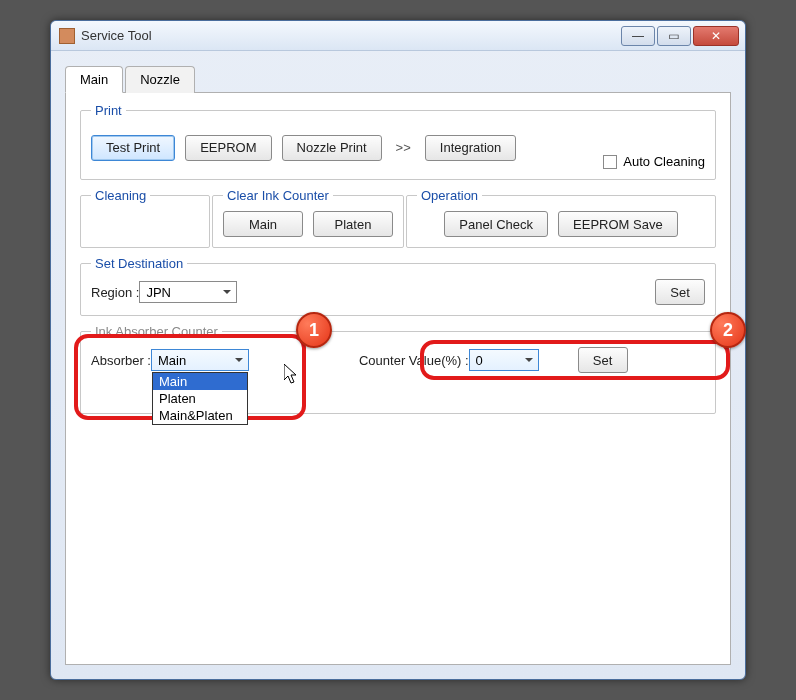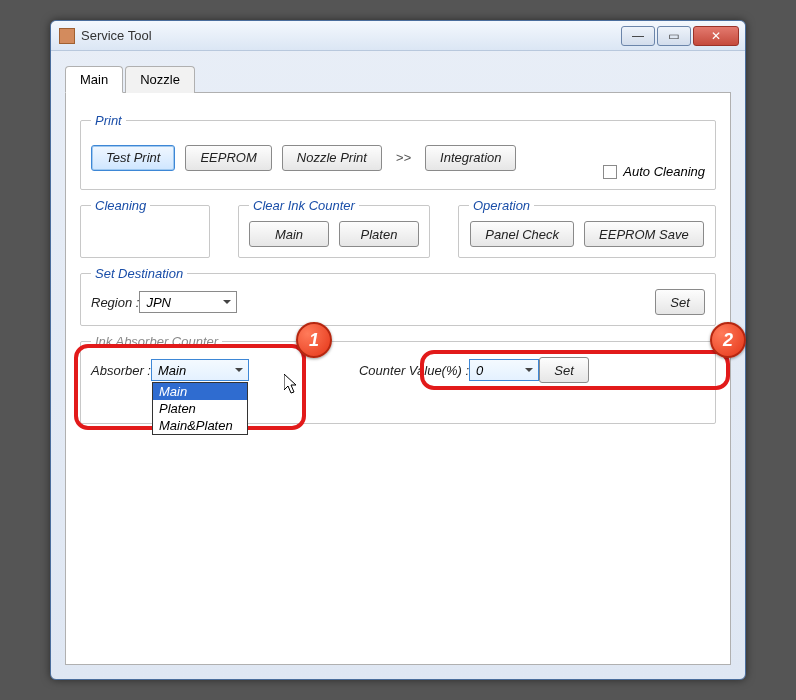--- a/index.html
+++ b/index.html
@@ -26,55 +26,55 @@
   }
   .winbtn.close { background:linear-gradient(#e37a6f,#c54a3c); color:#fff; width:46px; border-color:#9a3228; }
   .client { padding: 14px; height: calc(100% - 30px); position: relative; }
   .tabstrip { display:flex; border-bottom:1px solid #b0b0b0; margin-bottom:0; }
   .tab {
     padding:5px 14px; border:1px solid #b0b0b0; border-bottom:none;
     background:#f2f2f2; margin-right:2px; border-radius:4px 4px 0 0;
     position:relative; top:1px;
   }
   .tab.active { background:#fff; border-bottom:1px solid #fff; }
-  .tabpage { background:#fff; border:1px solid #b0b0b0; border-top:none; height:calc(100% - 28px); padding:20px 14px;font-style:italic; }
+  .tabpage { background:#fff; border:1px solid #b0b0b0; border-top:none; height:calc(100% - 28px); padding:10px 14px; }
   fieldset {
     border:1px solid #c8c8c8; border-radius:2px; margin:0 0 8px 0; padding:8px 10px 10px 10px;
   }
   legend { color:#1a4ea8; padding:0 4px; }
   .row { display:flex; align-items:center; gap:10px; flex-wrap:wrap;justify-content:center; }
   .btn {
     min-width:80px; height:26px; padding:0 14px;
     border:1px solid #8a8a8a; border-radius:3px;
     background:linear-gradient(#fdfdfd,#e6e6e6);
     display:inline-flex; align-items:center; justify-content:center;
     color:#222;
   }
   .btn.primary { border:1px solid #3d87d6; background:linear-gradient(#f0f7ff,#cfe6ff); box-shadow:0 0 0 1px #9fc8ef inset; }
   .arrow-sep { color:#555; padding:0 4px; }
   .checkbox { display:flex; align-items:center; gap:6px;margin-top:28px; }
   .checkbox .box {
     width:14px; height:14px; border:1px solid #8a8a8a; background:#fff;
   }
-  .groups-row { display:flex; gap:28px; }
+  .groups-row { display:flex; gap:2px; }
   .groups-row fieldset { flex:0 0 auto; }
   .label { color:#222; }
   .combo {
     position:relative; display:inline-flex; align-items:center;
     height:22px; border:1px solid #8a8a8a; background:#fff;
     min-width:98px; padding:0 20px 0 6px;
   }
   .combo.blue { border:1px solid #3d87d6; background:linear-gradient(#f4faff,#e4f1ff); }
   .combo::after {
     content:""; position:absolute; right:5px; top:50%;
     border:4px solid transparent; border-top-color:#444; transform:translateY(-2px);
   }
   .set-row { display:flex; align-items:center; gap:0; }
   .set-row .spacer { flex:1; }
-  .btn.small { min-width:50px; padding:0 12px; }
+  .btn.small { min-width:50px; padding:0 12px;margin-left:39px; }
   .ink-area { position:relative; margin-top:6px; }
   .dropdown-open {
     position:absolute; left:0; top:22px; width:100%;
     border:1px solid #333; background:#fff; z-index:5;
   }
   .dropdown-open .opt { padding:1px 6px; }
   .dropdown-open .opt.sel { background:#2f6cd0; color:#fff; }
   .redbox {
     position:absolute; border:4px solid #e21a1a; border-radius:14px;
     pointer-events:none;

